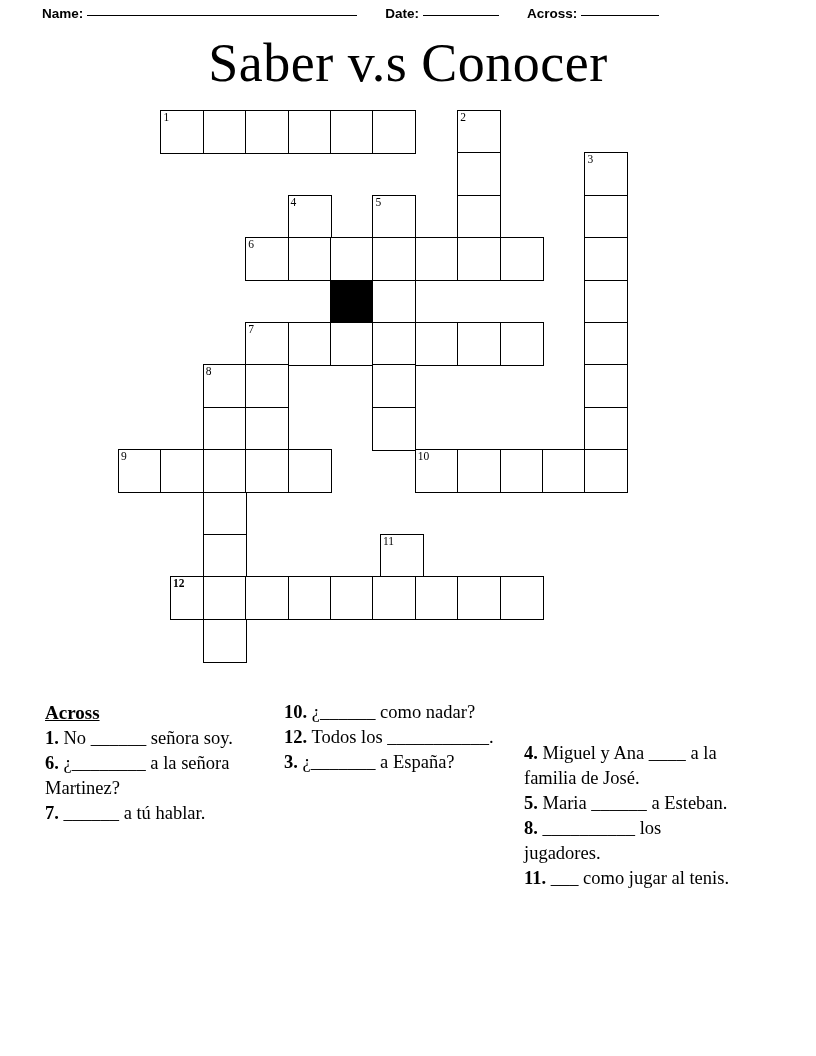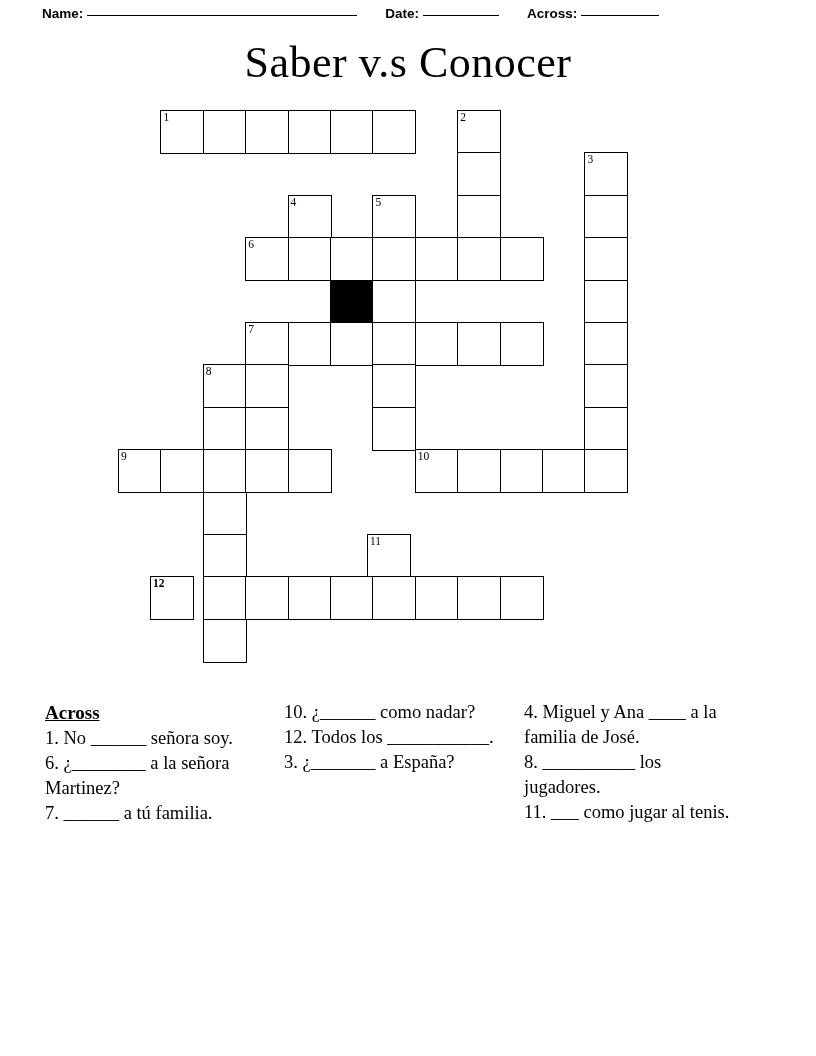--- a/index.html
+++ b/index.html
@@ -50,21 +50,21 @@
   .sp-2 { width: 28px; }
 
   
   .title {
     position: absolute;
     top: 38px;
     left: 0;
     width: 816px;
     text-align: center;
     font-family: "Liberation Serif", serif;
-    font-size: 44px;
+    font-size: 54px;
     line-height: 50px;
     letter-spacing: 0.5px;
   }
 
   
   #grid {
     position: absolute;
     left: 0px;
     top: 104px;
     width: 816px;
@@ -101,29 +101,29 @@
   .clue-col {
     position: absolute;
     top: 0;
     width: 218px;
     font-family: "Liberation Serif", serif;
     font-size: 18.5px;
     line-height: 25px;
   }
   .col-1 { left: 1px; }
   .col-2 { left: 240px; }
-  .col-3 { left: 480px; }
+  .col-3 { left: 480px; margin-top: 41px; }
   .sec-head {
     font-weight: bold;
     text-decoration: underline;
     font-size: 19px;
     margin-bottom: 1px;
   }
   .clue { margin: 0; }
-  .clue b { font-weight: normal; }
+  .clue b { font-weight: bold; }
 </style>
 </head>
 <body>
 
 <div class="header">
   <span class="sp-1"></span>
   <span class="hdr-field">
     <span class="hdr-label">Name:</span>
     <span class="hdr-rule rule-name"></span>
   </span>
@@ -207,24 +207,24 @@
     <div class="cell" style="left: 287.6px; top: 345.2px;"></div>
     <div class="cell" style="left: 414.8px; top: 345.2px;">
       <span class="num">10</span>
     </div>
     <div class="cell" style="left: 457.2px; top: 345.2px;"></div>
     <div class="cell" style="left: 499.6px; top: 345.2px;"></div>
     <div class="cell" style="left: 542px; top: 345.2px;"></div>
     <div class="cell" style="left: 584.4px; top: 345.2px;"></div>
     <div class="cell" style="left: 202.8px; top: 387.6px;"></div>
     <div class="cell" style="left: 202.8px; top: 430px;"></div>
-    <div class="cell" style="left: 367px; top: 430px;">
+    <div class="cell" style="left: 380px; top: 430px;">
       <span class="num">11</span>
     </div>
-    <div class="cell" style="left: 150px; top: 472.4px; font-weight: bold;">
+    <div class="cell" style="left: 170px; top: 472.4px; font-weight: bold;">
       <span class="num">12</span>
     </div>
     <div class="cell" style="left: 202.8px; top: 472.4px;"></div>
     <div class="cell" style="left: 245.2px; top: 472.4px;"></div>
     <div class="cell" style="left: 287.6px; top: 472.4px;"></div>
     <div class="cell" style="left: 330px; top: 472.4px;"></div>
     <div class="cell" style="left: 372.4px; top: 472.4px;"></div>
     <div class="cell" style="left: 414.8px; top: 472.4px;"></div>
     <div class="cell" style="left: 457.2px; top: 472.4px;"></div>
     <div class="cell" style="left: 499.6px; top: 472.4px;"></div>
@@ -235,41 +235,44 @@
 
   <div class="clue-col col-1">
     <div class="sec-head">Across</div>
     <p class="clue">
       <b>1.</b><span> No ______ señora soy.</span>
     </p>
     <p class="clue">
       <b>6.</b><span> ¿________ a la señora Martinez?</span>
     </p>
     <p class="clue">
-      <b>7.</b><span> ______ a tú familia.</span>
+      <b>7.</b><span> ______ a tú hablar.</span>
     </p>
   </div>
 
   <div class="clue-col col-2">
     <p class="clue">
       <b>10.</b><span> ¿______ como nadar?</span>
     </p>
     <p class="clue">
       <b>12.</b><span> Todos los ___________.</span>
     </p>
     <p class="clue">
       <b>3.</b><span> ¿_______ a España?</span>
     </p>
   </div>
 
   <div class="clue-col col-3">
     <p class="clue">
       <b>4.</b><span> Miguel y Ana ____ a la familia de José.</span>
     </p>
     <p class="clue">
+      <b>5.</b><span> Maria ______ a Esteban.</span>
+    </p>
+    <p class="clue">
       <b>8.</b><span> __________ los jugadores.</span>
     </p>
     <p class="clue">
       <b>11.</b><span> ___ como jugar al tenis.</span>
     </p>
   </div>
 
 </div>
 
 </body></html>

